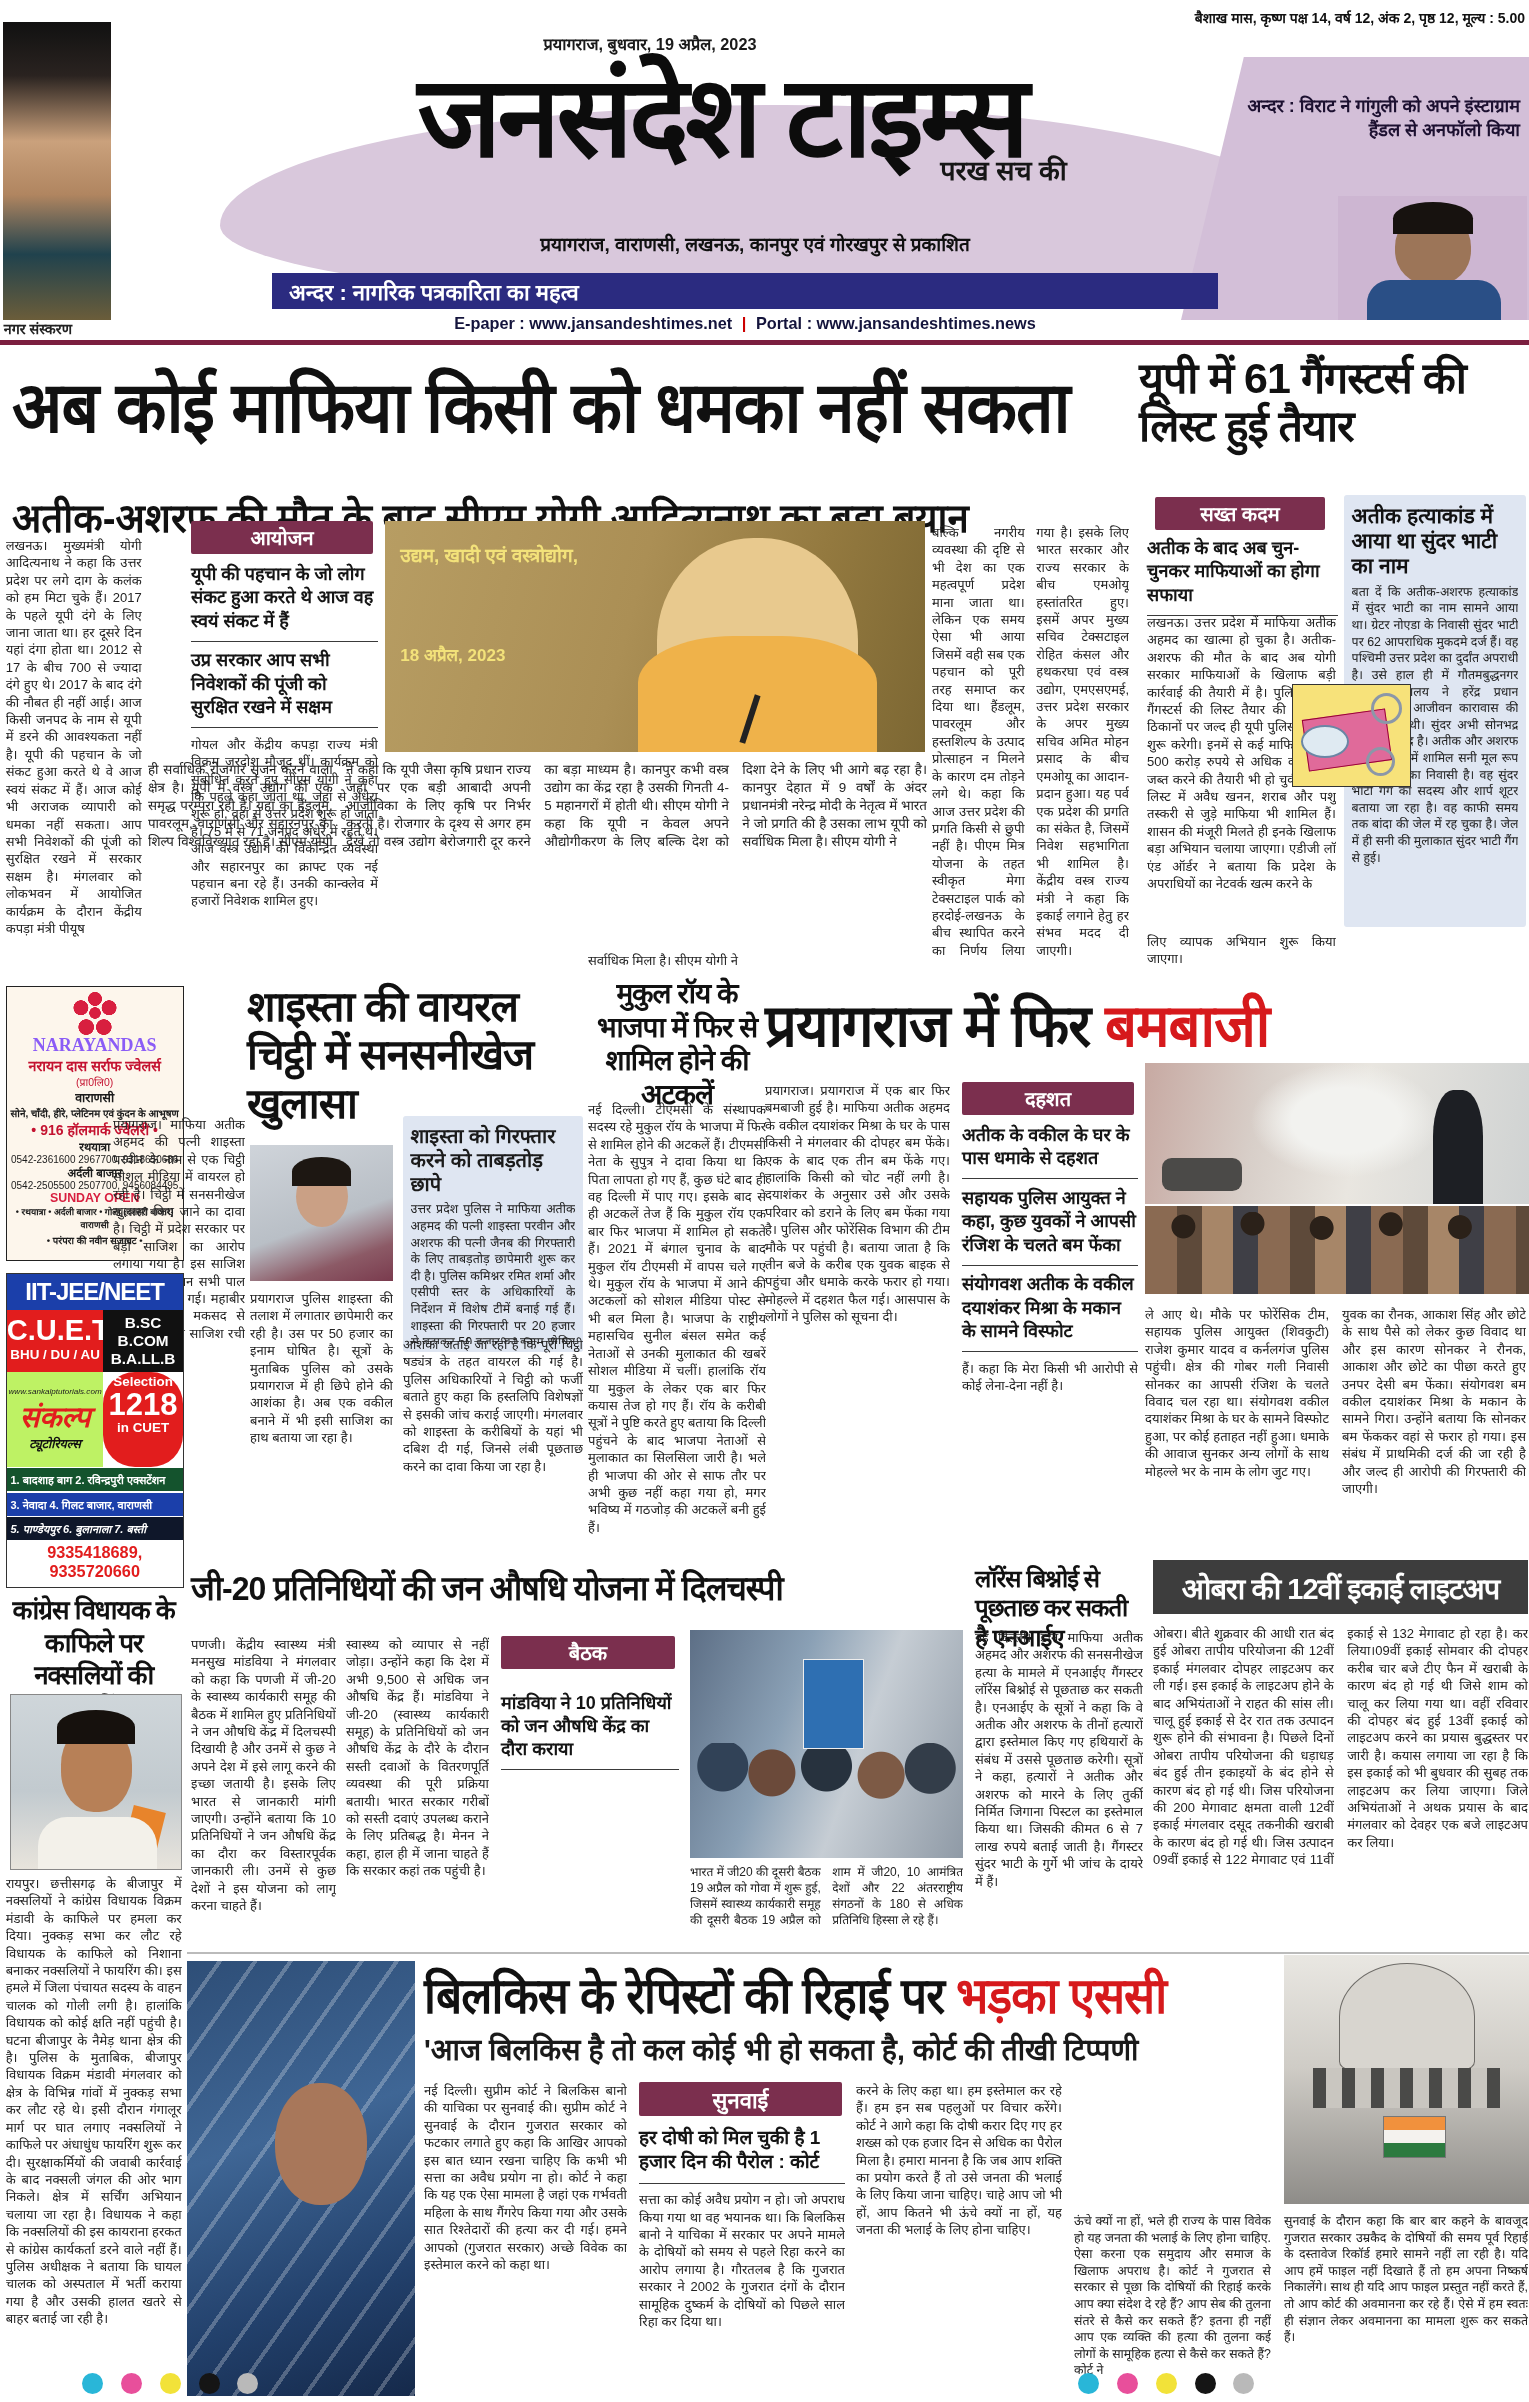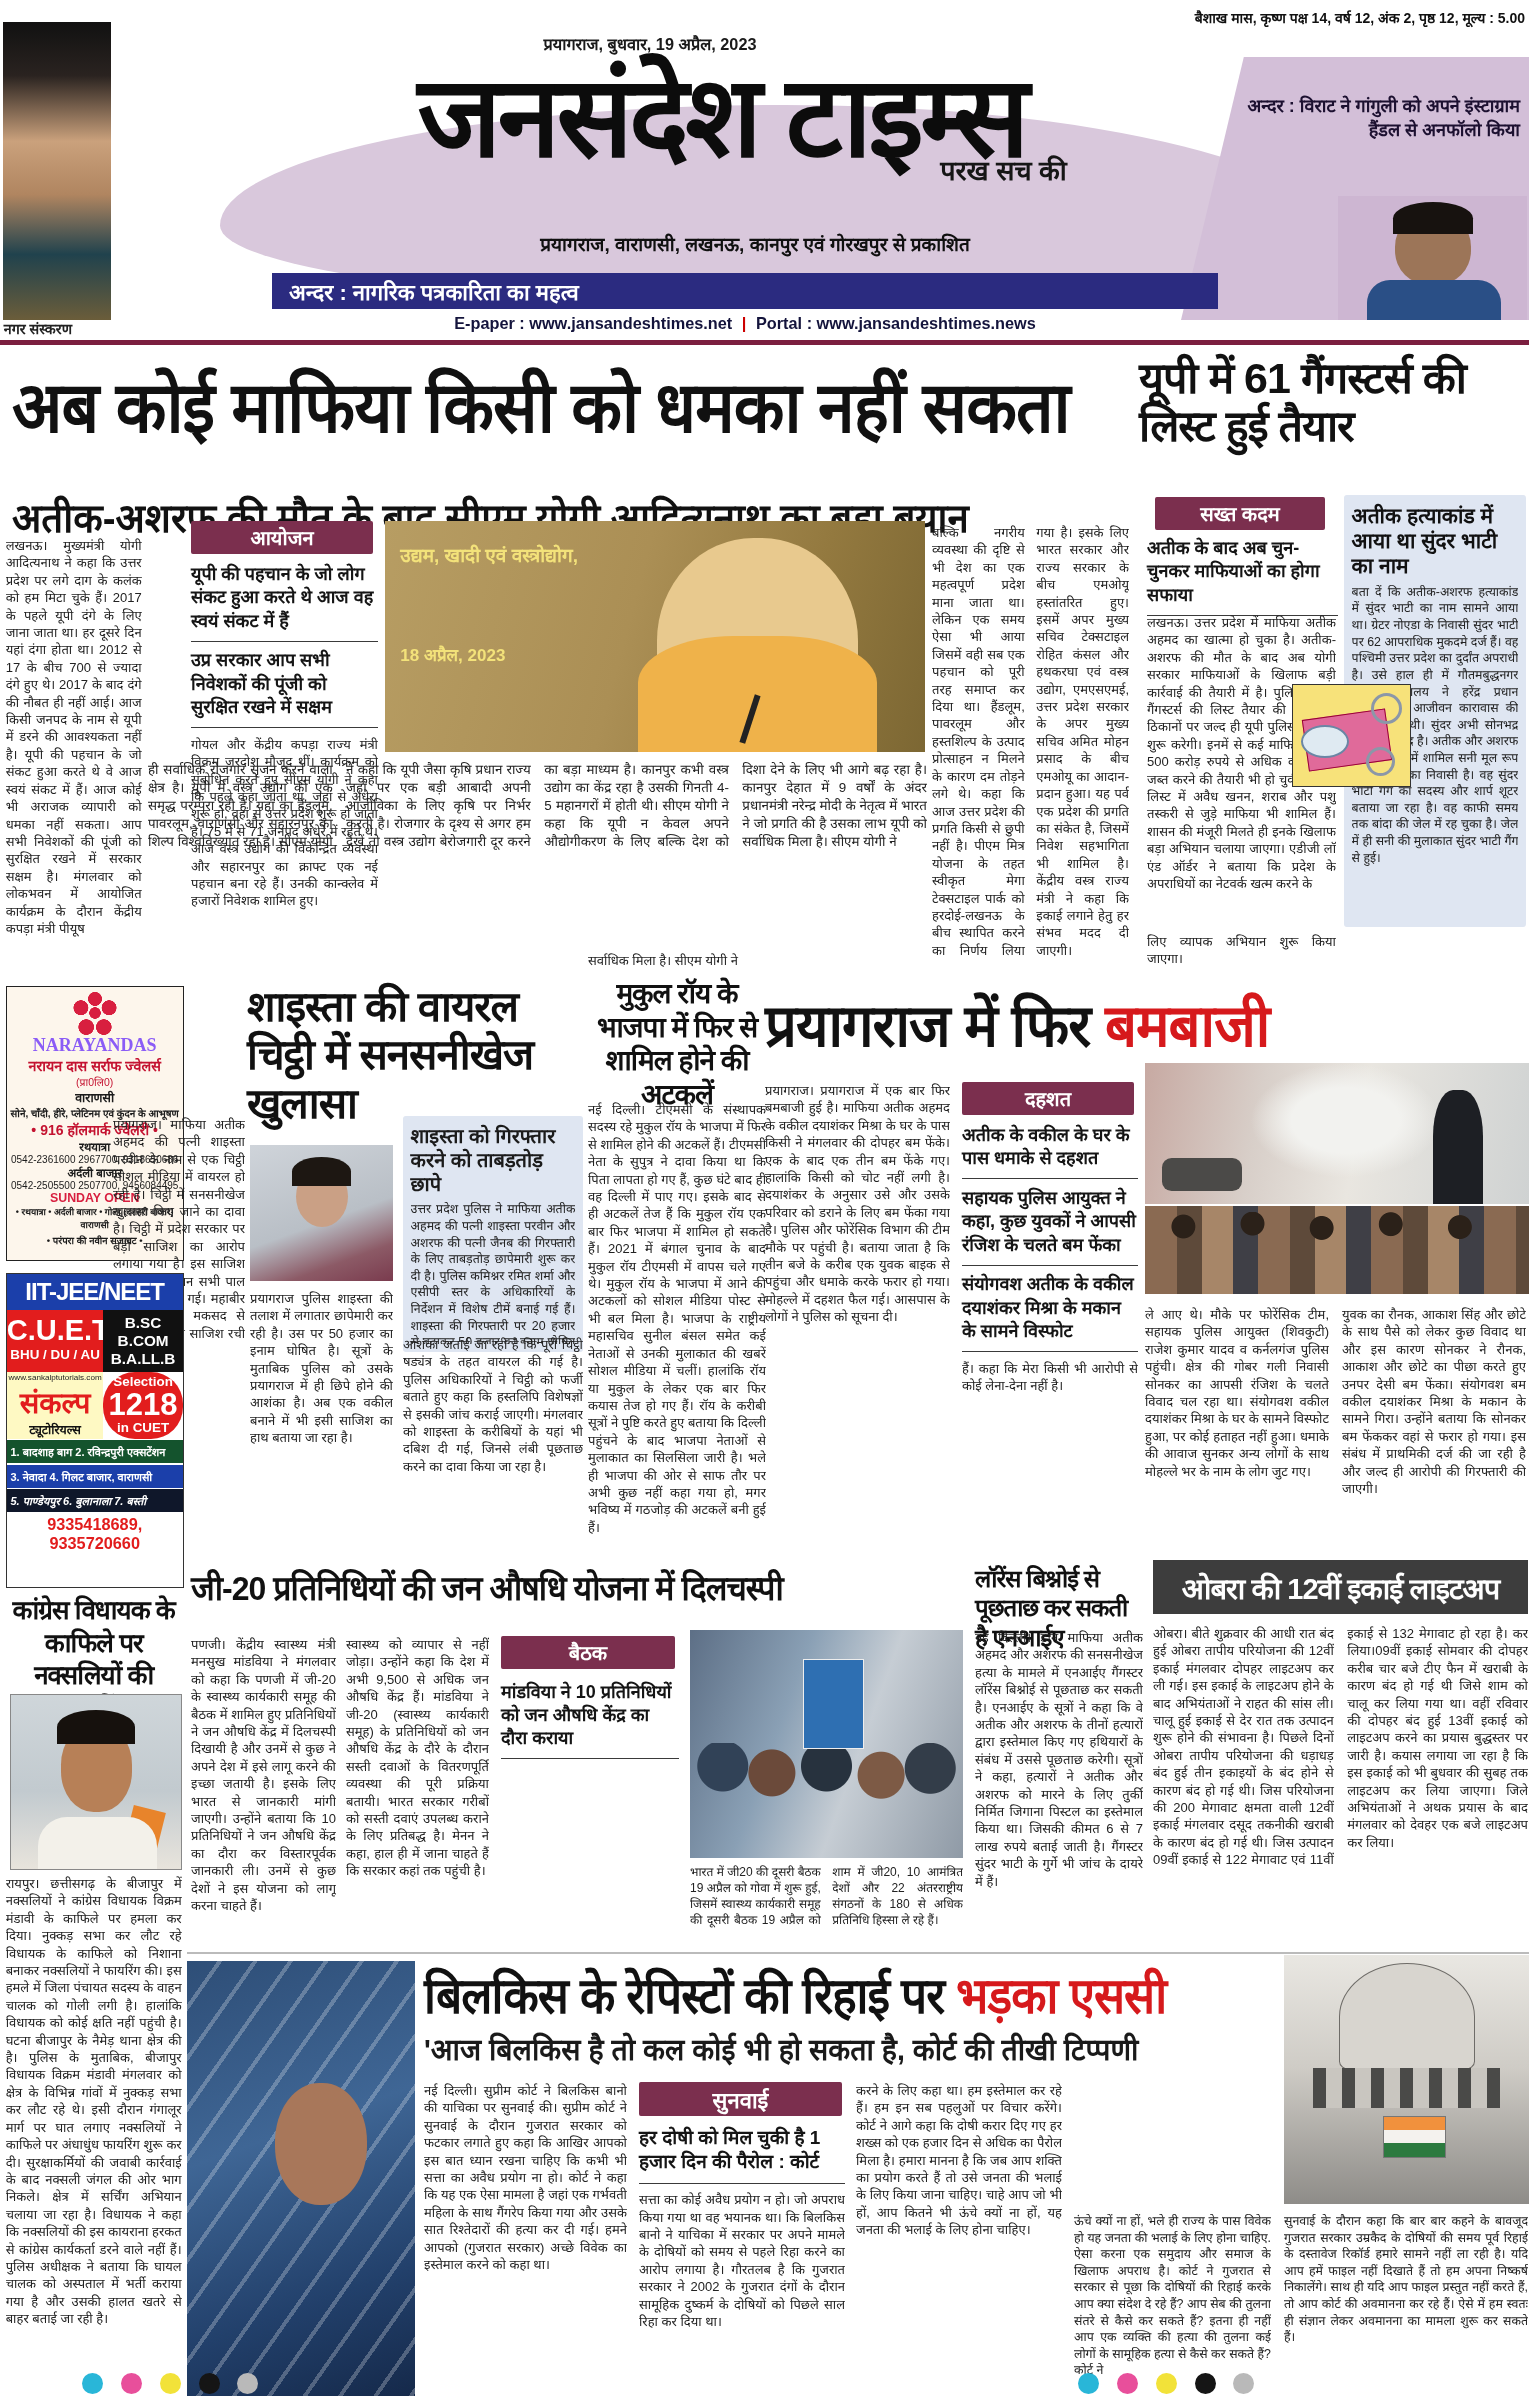--- a/index.html
+++ b/index.html
@@ -168,21 +168,21 @@
         <div class="b" style="font-size:29px;">C.U.E.T</div>
         <div class="b" style="font-size:13.4px;">BHU / DU / AU</div>
       </div>
       <div style="background:#111;color:#fff;width:45%;text-align:center;padding:3.8px 0;">
         <div class="b" style="font-size:15.3px;">B.SC</div>
         <div class="b" style="font-size:15.3px;">B.COM</div>
         <div class="b" style="font-size:15.3px;">B.A.LL.B</div>
       </div>
     </div>
     <div style="display:flex;">
-      <div style="background:#fef9c3;width:55%;text-align:center;padding:1px 0;">
+      <div style="background:#bef264;width:55%;text-align:center;padding:15px 0;font-style:italic;">
         <div style="font-size:8.1px;color:#222;">www.sankalptutorials.com</div>
         <div class="b" style="font-size:29px;color:#e21d1d;">संकल्प</div>
         <div class="b" style="font-size:12.4px;color:#111;">ट्यूटोरियल्स</div>
       </div>
       <div style="background:#e21d1d;color:#fff;width:45%;text-align:center;padding:2.9px 0;border-radius:32px;">
         <div class="b" style="font-size:13.4px;">Selection</div>
         <div class="b" style="font-size:31px;line-height:1;">1218</div>
         <div class="b" style="font-size:13.4px;">in CUET</div>
       </div>
     </div>
@@ -199,21 +199,21 @@
     <div style="position:absolute;left:115px;top:113px;width:32.5px;height:61px;background:#e8842b;transform:rotate(14deg);"></div>
     <div style="position:absolute;left:27px;top:122px;width:119px;height:52px;border-radius:29px 29px 0 0;background:#f3f1ea;"></div>
   </div>
   <div class="abs body-txt j" style="left:5.7px;top:1875px;width:176px;height:516px;overflow:hidden;">रायपुर। छत्तीसगढ़ के बीजापुर में नक्सलियों ने कांग्रेस विधायक विक्रम मंडावी के काफिले पर हमला कर दिया। नुक्कड़ सभा कर लौट रहे विधायक के काफिले को निशाना बनाकर नक्सलियों ने फायरिंग की। इस हमले में जिला पंचायत सदस्य के वाहन चालक को गोली लगी है। हालांकि विधायक को कोई क्षति नहीं पहुंची है। घटना बीजापुर के नैमेड़ थाना क्षेत्र की है। पुलिस के मुताबिक, बीजापुर विधायक विक्रम मंडावी मंगलवार को क्षेत्र के विभिन्न गांवों में नुक्कड़ सभा कर लौट रहे थे। इसी दौरान गंगालूर मार्ग पर घात लगाए नक्सलियों ने काफिले पर अंधाधुंध फायरिंग शुरू कर दी। सुरक्षाकर्मियों की जवाबी कार्रवाई के बाद नक्सली जंगल की ओर भाग निकले। क्षेत्र में सर्चिंग अभियान चलाया जा रहा है। विधायक ने कहा कि नक्सलियों की इस कायराना हरकत से कांग्रेस कार्यकर्ता डरने वाले नहीं हैं। पुलिस अधीक्षक ने बताया कि घायल चालक को अस्पताल में भर्ती कराया गया है और उसकी हालत खतरे से बाहर बताई जा रही है।</div>
 
   <div class="abs hl nowrap" style="left:191px;top:1564px;font-size:34px;transform:scaleX(0.94);">जी-20 प्रतिनिधियों की जन औषधि योजना में दिलचस्पी</div>
   <div class="abs body-txt j" style="left:191px;top:1636px;width:145px;height:315px;overflow:hidden;">पणजी। केंद्रीय स्वास्थ्य मंत्री मनसुख मांडविया ने मंगलवार को कहा कि पणजी में जी-20 के स्वास्थ्य कार्यकारी समूह की बैठक में शामिल हुए प्रतिनिधियों ने जन औषधि केंद्र में दिलचस्पी दिखायी है और उनमें से कुछ ने अपने देश में इसे लागू करने की इच्छा जतायी है। इसके लिए भारत से जानकारी मांगी जाएगी। उन्होंने बताया कि 10 प्रतिनिधियों ने जन औषधि केंद्र का दौरा कर विस्तारपूर्वक जानकारी ली। उनमें से कुछ देशों ने इस योजना को लागू करना चाहते हैं।</div>
   <div class="abs body-txt j" style="left:346px;top:1636px;width:143px;height:315px;overflow:hidden;">स्वास्थ्य को व्यापार से नहीं जोड़ा। उन्होंने कहा कि देश में अभी 9,500 से अधिक जन औषधि केंद्र हैं। मांडविया ने जी-20 (स्वास्थ्य कार्यकारी समूह) के प्रतिनिधियों को जन औषधि केंद्र के दौरे के दौरान सस्ती दवाओं के वितरणपूर्ति व्यवस्था की पूरी प्रक्रिया बतायी। भारत सरकार गरीबों को सस्ती दवाएं उपलब्ध कराने के लिए प्रतिबद्ध है। मेनन ने कहा, हाल ही में जाना चाहते हैं कि सरकार कहां तक पहुंची है।</div>
   <div class="abs" style="left:501px;top:1636px;width:178px;">
     <div class="badge" style="width:174px;">बैठक</div>
-    <div class="deck" style="margin-top:12px;font-size:18px;">मांडविया ने 10 प्रतिनिधियों को जन औषधि केंद्र का दौरा कराया</div>
+    <div class="deck" style="margin-top:23px;font-size:18px;">मांडविया ने 10 प्रतिनिधियों को जन औषधि केंद्र का दौरा कराया</div>
     <hr class="rule">
   </div>
   <div class="abs photo" style="left:690px;top:1630px;width:273px;height:228px;background:linear-gradient(110deg,#5d6f86 0%,#8aa0b5 35%,#c6cdd4 60%,#8f9aa6 100%);">
     <div style="position:absolute;left:0;bottom:0;width:100%;height:115px;background:radial-gradient(circle at 12% 20%,#314257 25px,transparent 26px),radial-gradient(circle at 30% 26%,#6b4a3a 23px,transparent 24px),radial-gradient(circle at 50% 20%,#27323e 25px,transparent 26px),radial-gradient(circle at 70% 28%,#7d5a45 23px,transparent 24px),radial-gradient(circle at 88% 22%,#333d49 25px,transparent 26px);"></div>
     <div style="position:absolute;left:113px;top:29px;width:59px;height:88px;background:#2e6fb2;border:1.9px solid #eee;"></div>
   </div>
   <div class="abs body-txt j" style="left:690px;top:1864px;width:273px;height:88px;overflow:hidden;column-count:2;column-gap:11.5px;font-size:12px;">भारत में जी20 की दूसरी बैठक 19 अप्रैल को गोवा में शुरू हुई, जिसमें स्वास्थ्य कार्यकारी समूह की दूसरी बैठक 19 अप्रैल को शाम में जी20, 10 आमंत्रित देशों और 22 अंतरराष्ट्रीय संगठनों के 180 से अधिक प्रतिनिधि हिस्सा ले रहे हैं।</div>
 
   <div class="abs hl" style="left:975px;top:1564px;width:168px;font-size:24px;line-height:1.22;">लॉरेंस बिश्नोई से पूछताछ कर सकती है एनआईए</div>
   <div class="abs body-txt j" style="left:975px;top:1629px;width:168px;height:323px;overflow:hidden;">नई दिल्ली। डॉन माफिया अतीक अहमद और अशरफ की सनसनीखेज हत्या के मामले में एनआईए गैंगस्टर लॉरेंस बिश्नोई से पूछताछ कर सकती है। एनआईए के सूत्रों ने कहा कि वे अतीक और अशरफ के तीनों हत्यारों द्वारा इस्तेमाल किए गए हथियारों के संबंध में उससे पूछताछ करेगी। सूत्रों ने कहा, हत्यारों ने अतीक और अशरफ को मारने के लिए तुर्की निर्मित जिगाना पिस्टल का इस्तेमाल किया था। जिसकी कीमत 6 से 7 लाख रुपये बताई जाती है। गैंगस्टर सुंदर भाटी के गुर्गे भी जांच के दायरे में हैं।</div>

